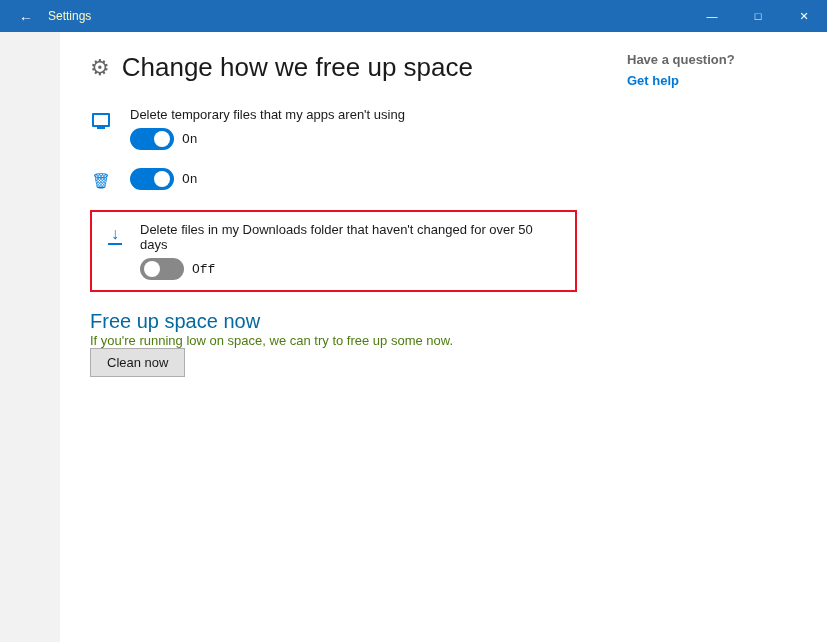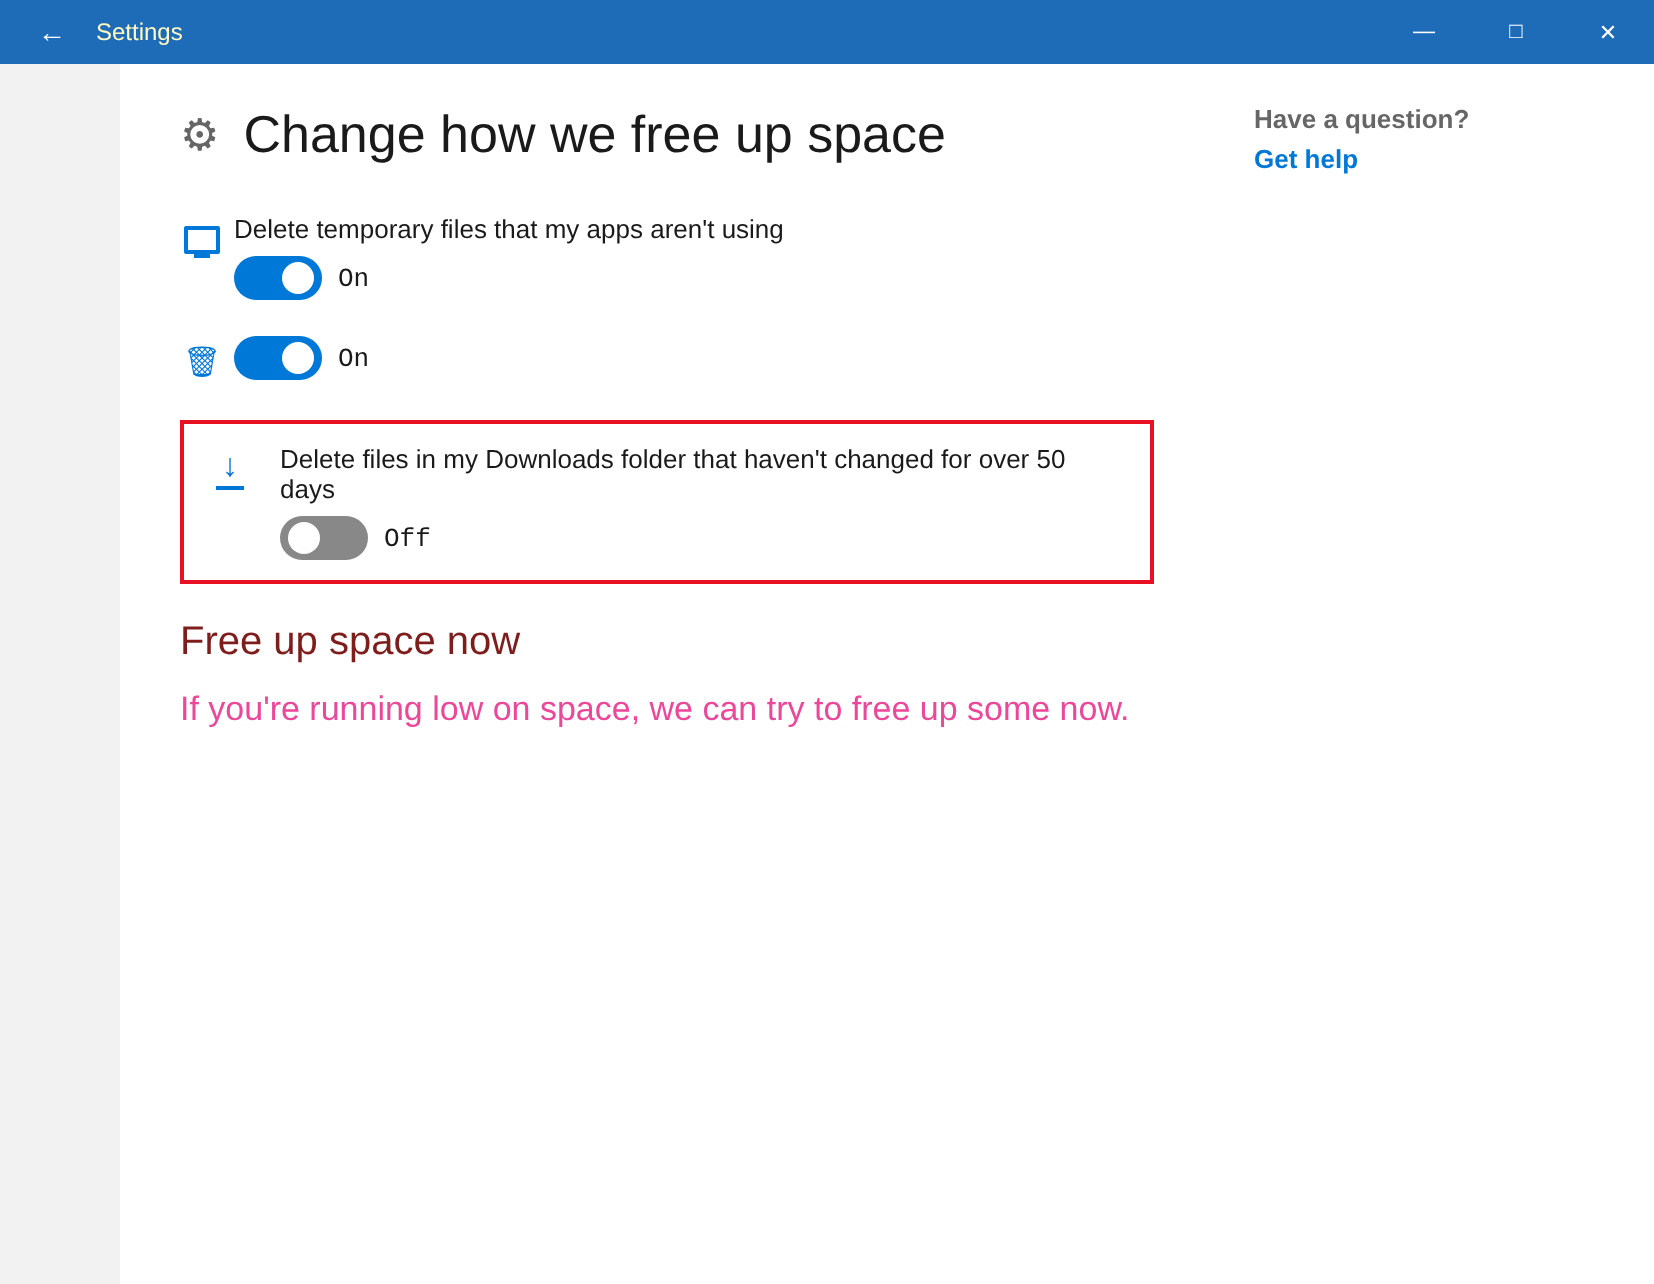--- a/index.html
+++ b/index.html
@@ -92,21 +92,21 @@
     }
     .page-title-icon {
       color: #666;
       font-size: 22px;
     }
 
     .setting-row {
       display: flex;
       align-items: flex-start;
       margin-bottom: 18px;
-      gap: 5px;
+      gap: 18px;
     }
     .setting-icon {
       width: 22px;
       height: 22px;
       flex-shrink: 0;
       margin-top: 2px;
       color: #0078d7;
       display: flex;
       align-items: center;
       justify-content: center;
@@ -168,26 +168,25 @@
       padding: 10px 12px;
       margin-bottom: 18px;
       display: flex;
       align-items: flex-start;
       gap: 14px;
     }
 
     .section-title {
       font-size: 20px;
       font-weight: 400;
-      color: #7f1d1d;
-      margin-bottom: 12px;
+      color: #0369a1;
     }
     .section-desc {
-      font-size: 17px;
-      color: #ec4899;
+      font-size: 13px;
+      color: #4d7c0f;
     }
 
     .clean-btn {
       padding: 6px 16px;
       background: #e1e1e1;
       border: 1px solid #adadad;
       font-size: 13px;
       cursor: pointer;
       color: #1a1a1a;
     }
@@ -327,20 +326,21 @@
               <div class="toggle-knob"></div>
             </div>
             <span class="toggle-text">Off</span>
           </div>
         </div>
       </div>
 
       
       <div class="section-title">Free up space now</div>
       <div class="section-desc">If you're running low on space, we can try to free up some now.</div>
+      <button class="clean-btn">Clean now</button>
     </div>
 
     <div class="help-panel">
       <div class="help-title">Have a question?</div>
       <a class="help-link">Get help</a>
     </div>
   </div>
 </div>
 
 </body></html>

